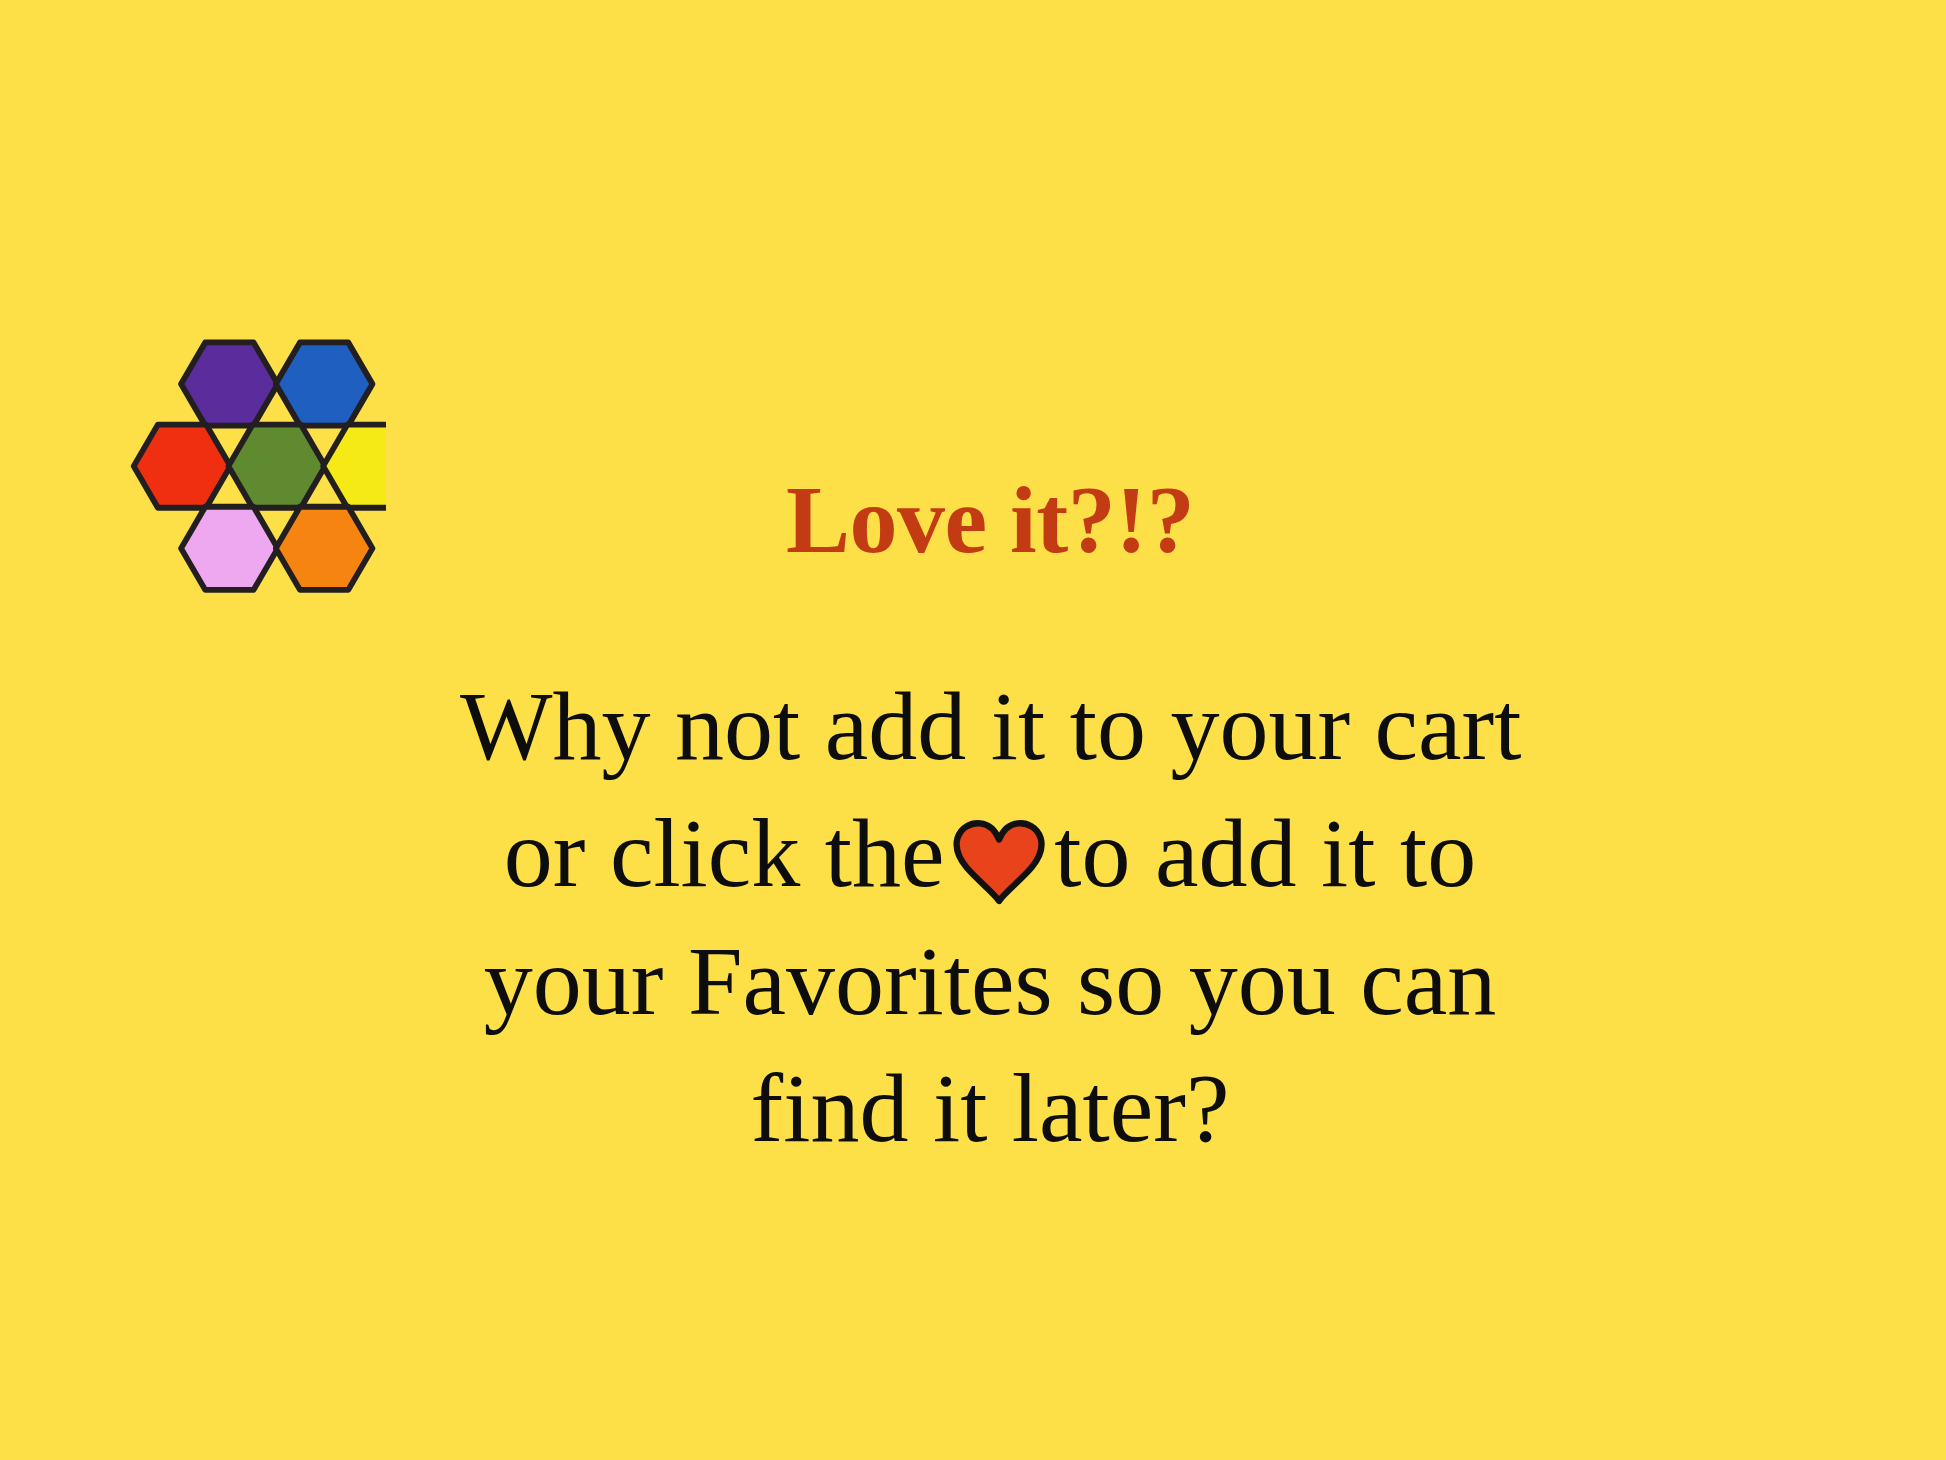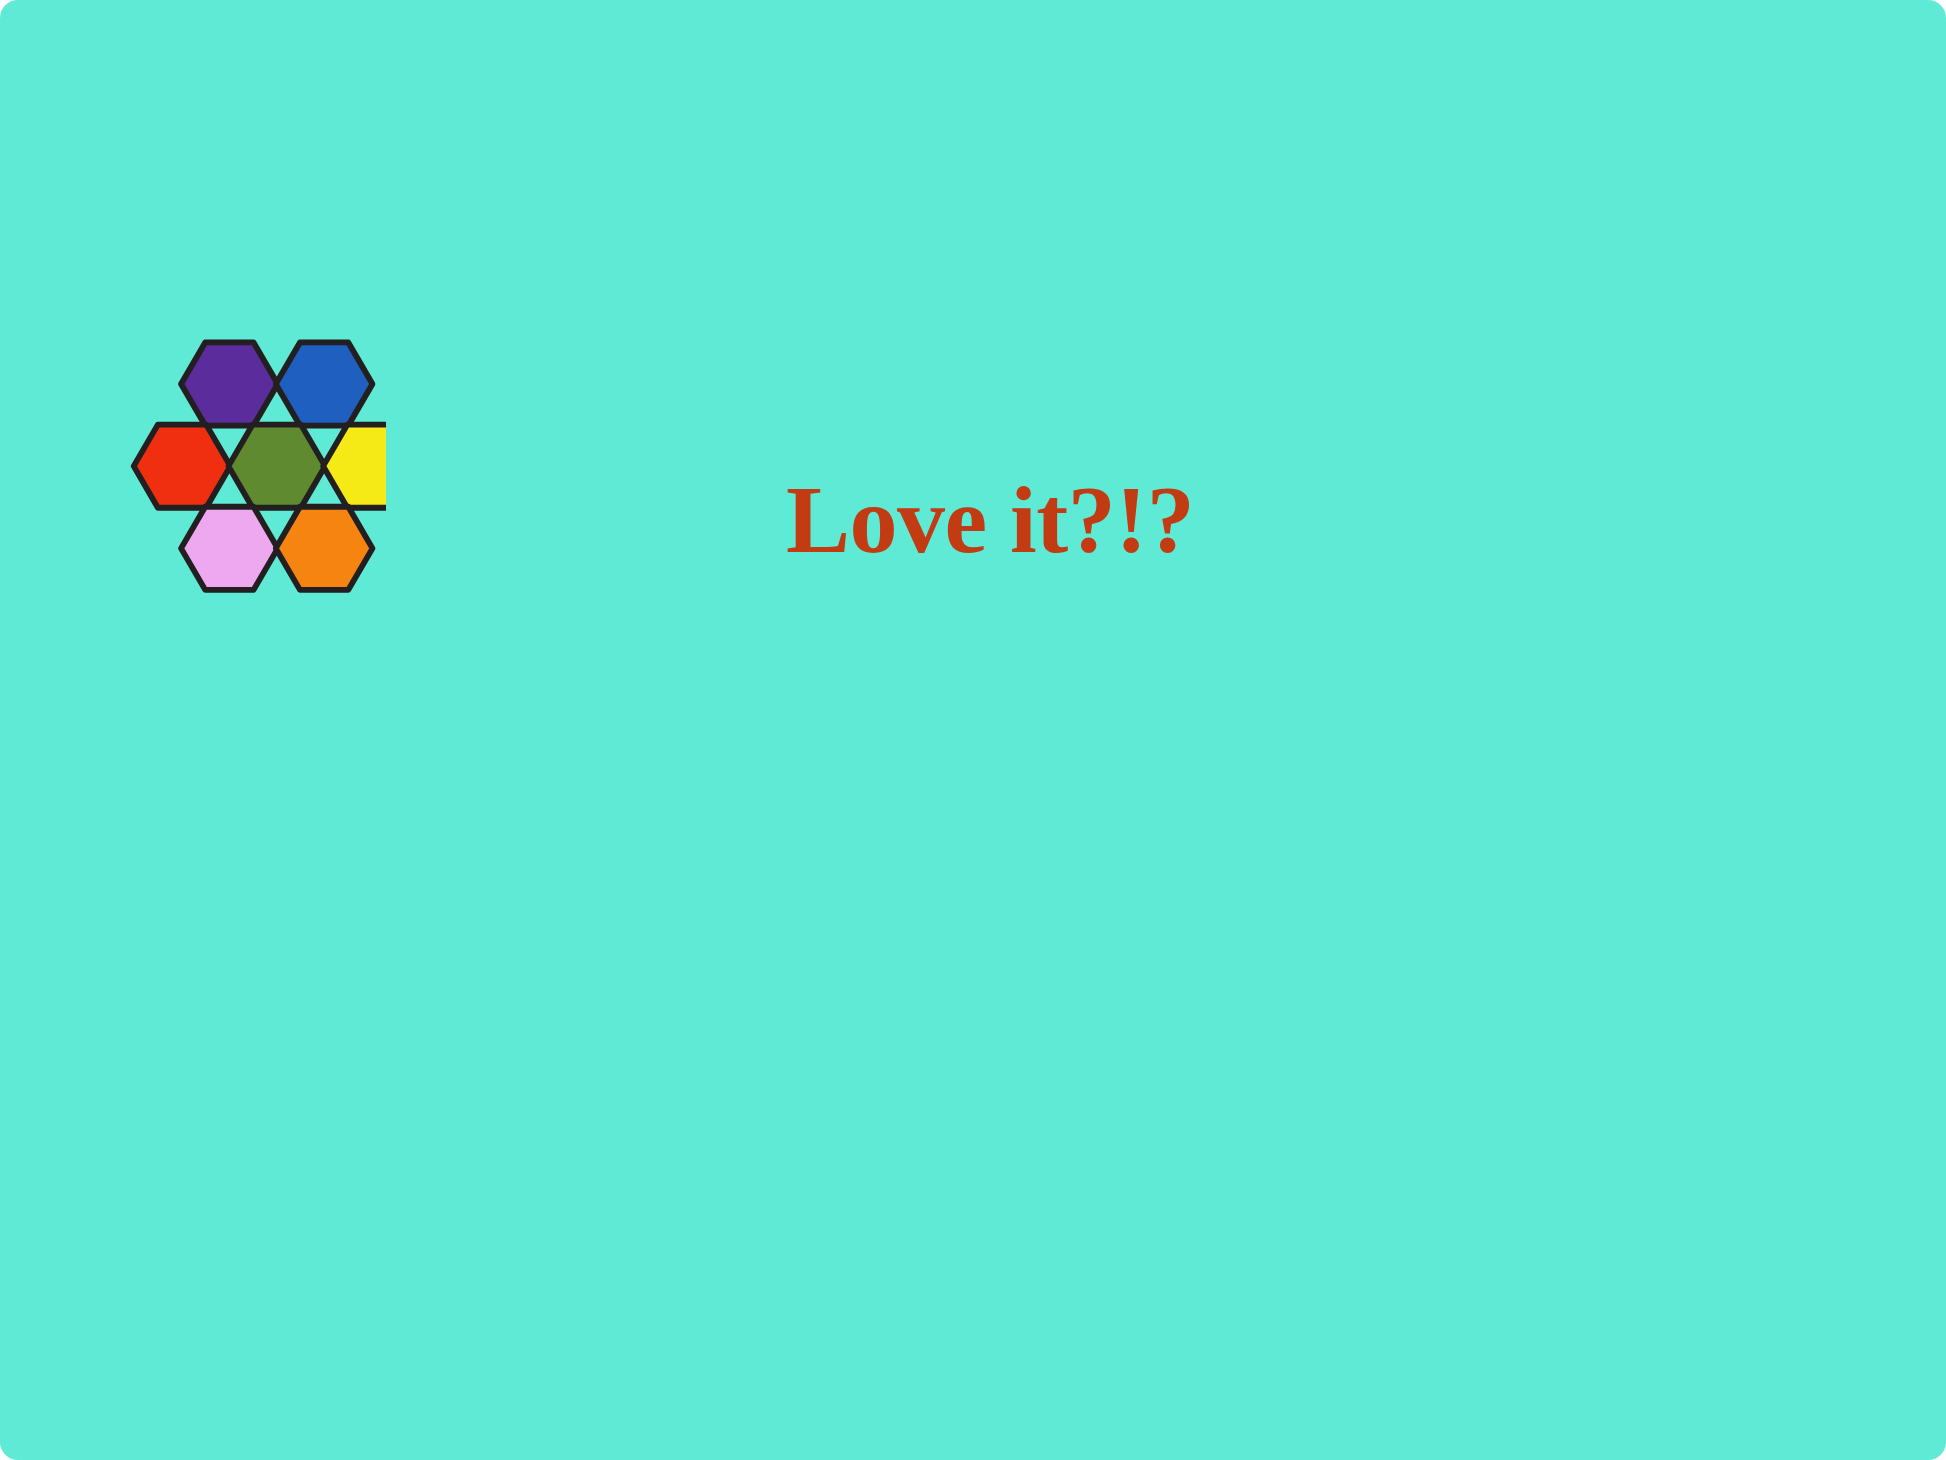--- a/index.html
+++ b/index.html
@@ -12,22 +12,21 @@
     width: 1946px;
     height: 1460px;
     overflow: hidden;
     font-family: "Liberation Serif", "DejaVu Serif", serif;
     position: relative;
   }
 
   .slide {
     position: absolute;
     inset: 0;
-    background: #5eead4;
-    border-radius: 18px;
+    background: #fde047;
   }
 
   
   .logo {
     position: absolute;
     left: 96px;
     top: 326px;
     width: 290px;
     height: 290px;
   }
@@ -99,15 +98,28 @@
 
         <polygon points="211,187 261,187 286,230 261,273 211,273 186,230" fill="#f58410"></polygon>
       </g>
     </svg>
   </div>
 
   <div class="content">
 
     <h1 class="headline">Love it?!?</h1>
 
+    <div class="body-copy">
+
+      <span class="body-line">Why not add it to your cart</span>
+
+      <span class="body-line"><span>or click the</span><span class="heart-icon"><svg viewBox="0 0 100 92" xmlns="http://www.w3.org/2000/svg">
+            <path d="M50 89 C 44 80 26 66 14 52 C 4 40 1 29 4 19 C 8 7 19 2 29 3 C 39 4 46 11 50 21 C 54 11 61 4 71 3 C 81 2 92 7 96 19 C 99 29 96 40 86 52 C 74 66 56 80 50 89 Z" fill="#e8431a" stroke="#111111" stroke-width="7" stroke-linejoin="round"></path>
+          </svg></span><span>to add it to</span></span>
+
+      <span class="body-line">your Favorites so you can</span>
+
+      <span class="body-line">find it later?</span>
+
+    </div>
   </div>
 
 </div>
 
 </body></html>

